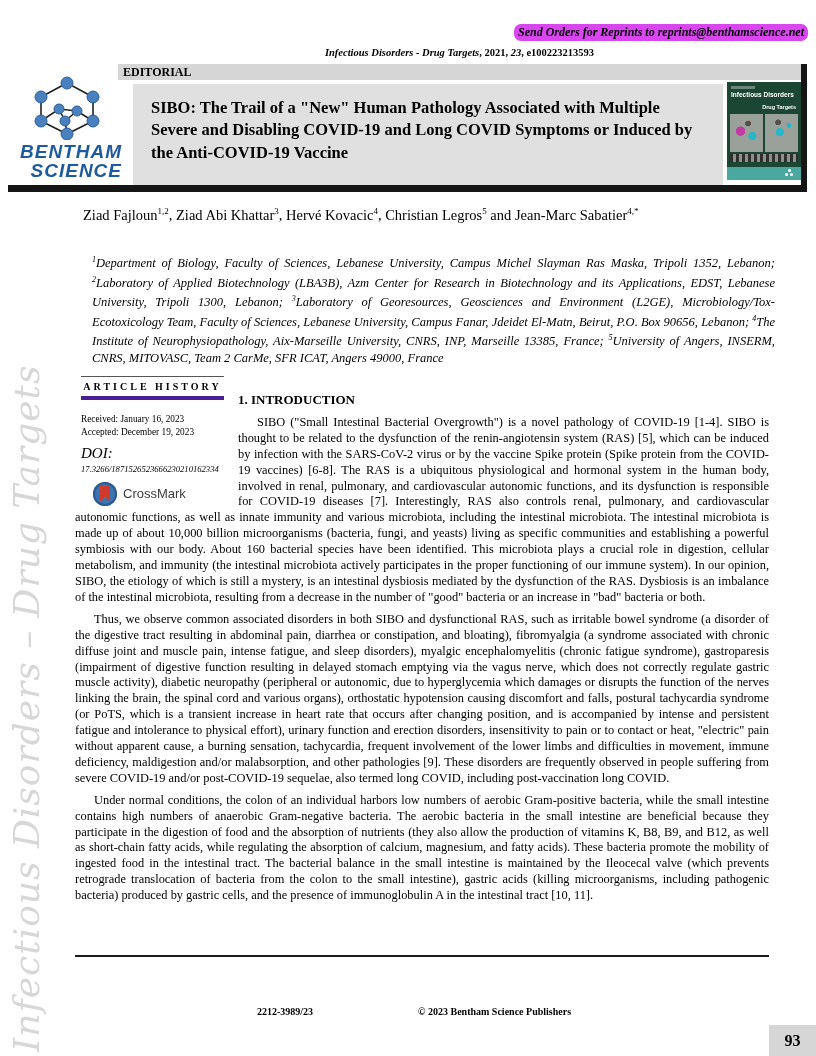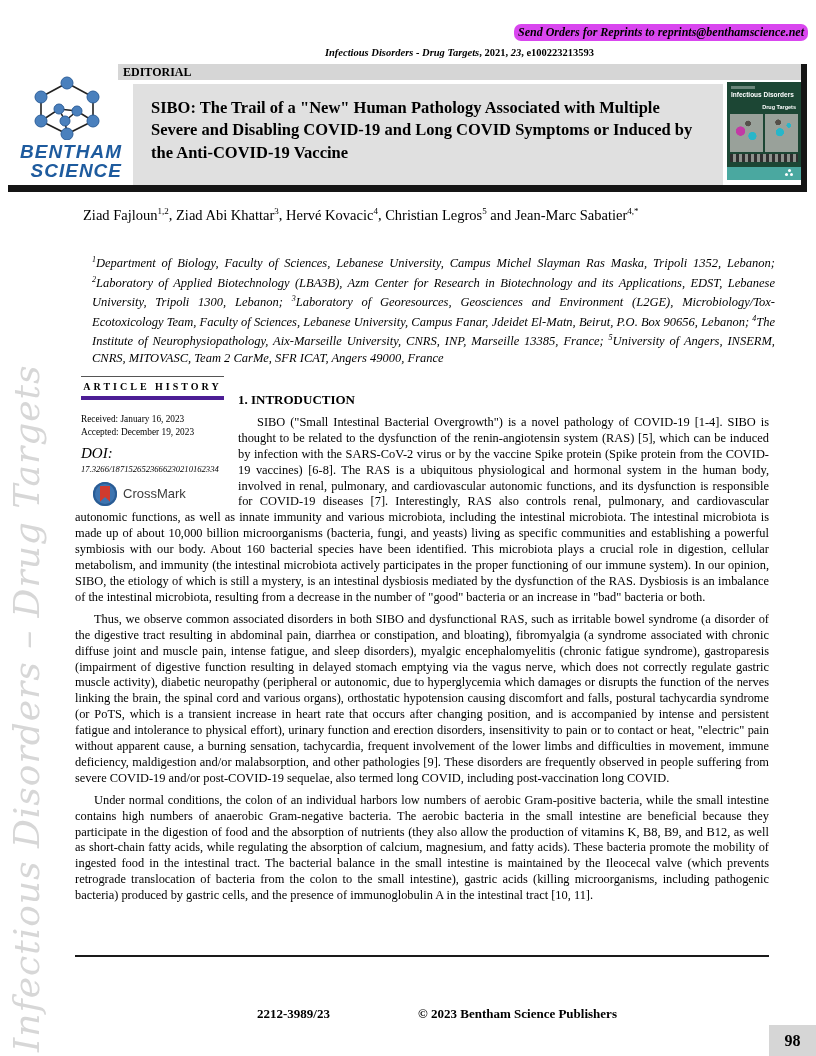--- a/index.html
+++ b/index.html
@@ -89,21 +89,21 @@
     box-shadow:inset 0 0 0 2px #2a5c94; position:relative; flex:0 0 auto; }
   .cm-ribbon { position:absolute; left:7px; top:4px; width:10px; height:16px; background:#d03a2e;
     clip-path:polygon(0 0,100% 0,100% 100%,50% 70%,0 100%); }
   .cm-text { font-family:"Liberation Sans", sans-serif; font-size:13px; color:#3c3c3c; }
   .main h2 { font-size:13px; font-weight:bold; margin:16px 0 7px 0; }
   .main p { margin:0 0 6px 0; text-align:justify; text-indent:19px; }
   
   .footrule { position:absolute; top:955px; left:75px; width:694px; height:2px; background:#1a1a1a; }
   .footnote { position:absolute; top:961px; left:75px; width:680px; font-size:10px; line-height:1.4; }
   .footline { position:absolute; top:1006px; left:0; width:816px; height:16px;
-    font-weight:bold; font-size:13px; }
+    font-weight:bold; font-size:10px; }
   .issn { position:absolute; left:257px; }
   .copy { position:absolute; left:418px; }
   .pagenum { position:absolute; top:1025px; left:769px; width:47px; height:31px;
     background:#d6d6d6; font-weight:bold; font-size:16px; text-align:center; line-height:31px; }
 </style>
 </head>
 <body>
 
 <div class="page">
 
@@ -184,15 +184,15 @@
     <p>Under normal conditions, the colon of an individual harbors low numbers of aerobic Gram-positive bacteria, while the small intestine contains high numbers of anaerobic Gram-negative bacteria. The aerobic bacteria in the small intestine are beneficial because they participate in the digestion of food and the absorption of nutrients (they also allow the production of vitamins K, B8, B9, and B12, as well as short-chain fatty acids, while regulating the absorption of calcium, magnesium, and fatty acids). These bacteria promote the mobility of ingested food in the intestinal tract. The bacterial balance in the small intestine is maintained by the Ileocecal valve (which prevents retrograde translocation of bacteria from the colon to the small intestine), gastric acids (killing microorganisms, including pathogenic bacteria) produced by gastric cells, and the presence of immunoglobulin A in the intestinal tract [10, 11].</p>
   </div>
 
   <div class="footrule"></div>
 
   <div class="footline">
     <span class="issn">2212-3989/23</span>
     <span class="copy">© 2023 Bentham Science Publishers</span>
   </div>
 
-  <div class="pagenum">98</div>
+  <div class="pagenum">93</div>
 
 </div>
 
 </body></html>

